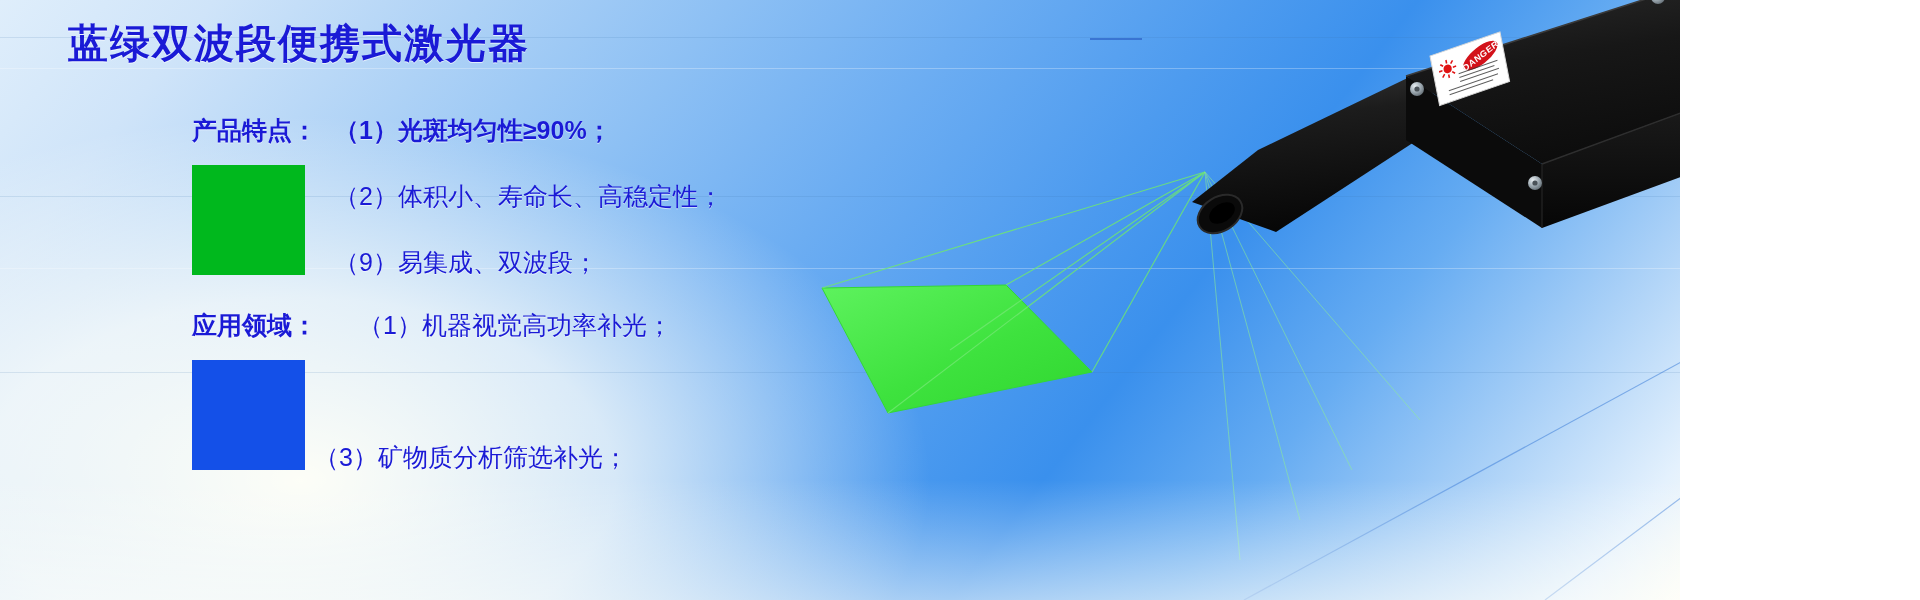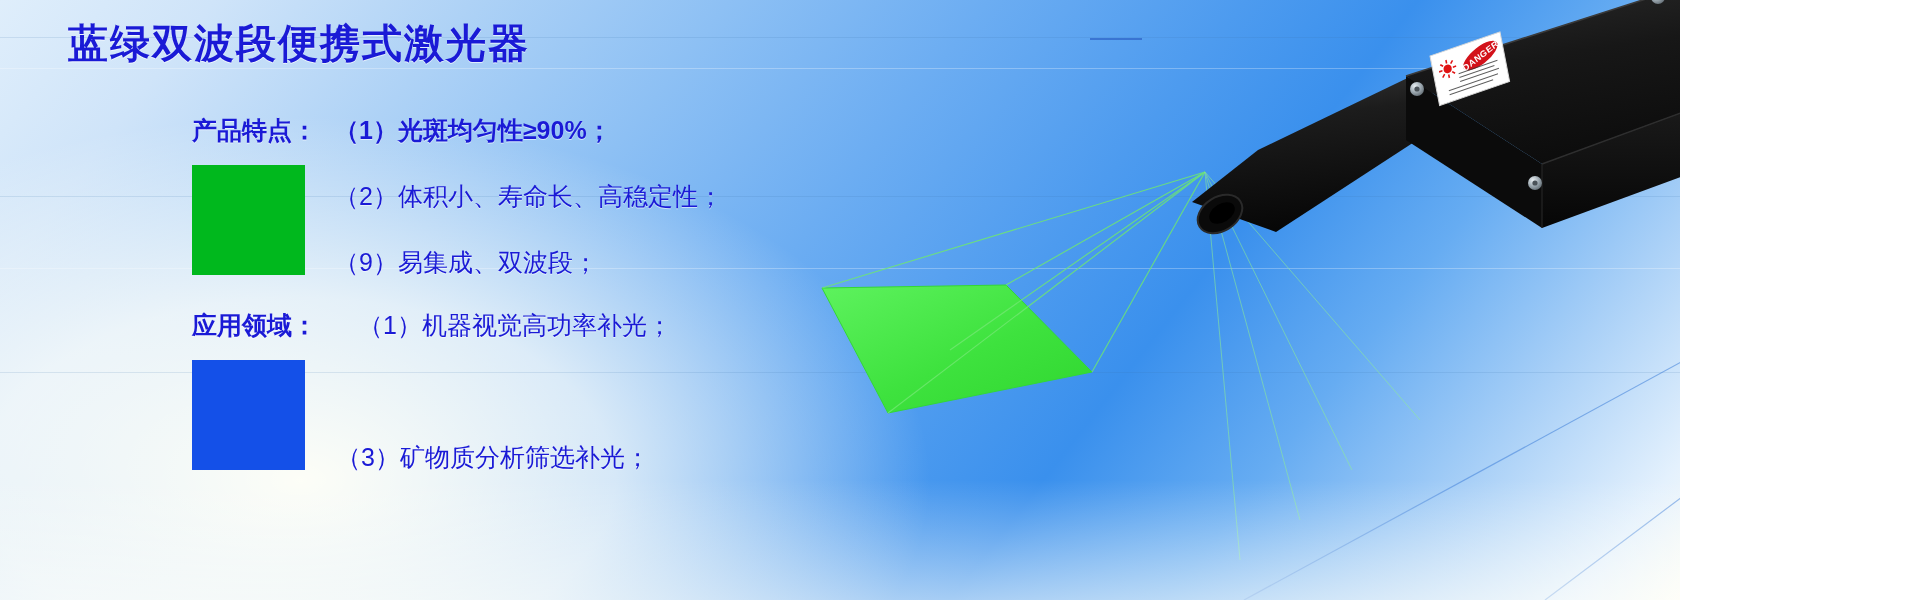--- a/index.html
+++ b/index.html
@@ -105,21 +105,21 @@
 
   <div class="txt" style="left:334px; top:114px;font-weight:bold;">（1）光斑均匀性≥90%；</div>
   <div class="txt" style="left:334px; top:180px;">（2）体积小、寿命长、高稳定性；</div>
   <div class="txt" style="left:334px; top:246px;">（9）易集成、双波段；</div>
 
   <div class="txt label" style="left:192px; top:309px;font-family:Liberation Serif, serif;">应用领域：</div>
 
   <div class="swatch" style="left:192px; top:360px; width:113px; height:110px; background:#1450e8;"></div>
 
   <div class="txt" style="left:334px; top:309px;margin-left:24px;">（1）机器视觉高功率补光；</div>
-  <div class="txt" style="left:336px; top:441px;">（3）矿物质分析筛选补光；</div>
+  <div class="txt" style="left:314px; top:441px;">（3）矿物质分析筛选补光；</div>
 
   <svg style="position:absolute; left:0; top:0;" width="1920" height="600" viewBox="0 0 1920 600">
     <defs>
       <linearGradient id="spotGrad" x1="0" y1="0" x2="1" y2="1">
         <stop offset="0%" stop-color="#5ef25e"></stop>
         <stop offset="55%" stop-color="#3ee23e"></stop>
         <stop offset="100%" stop-color="#2fd62f"></stop>
       </linearGradient>
     </defs>
 

